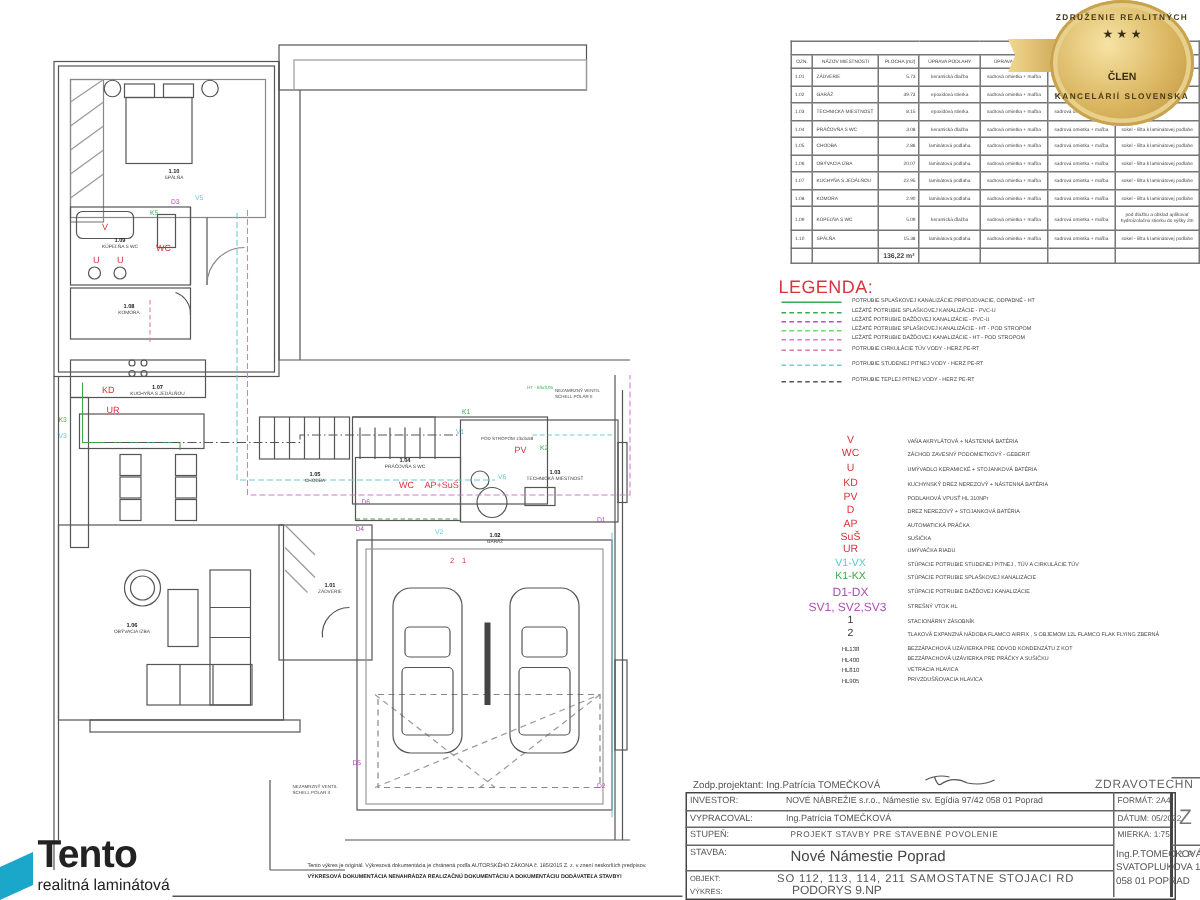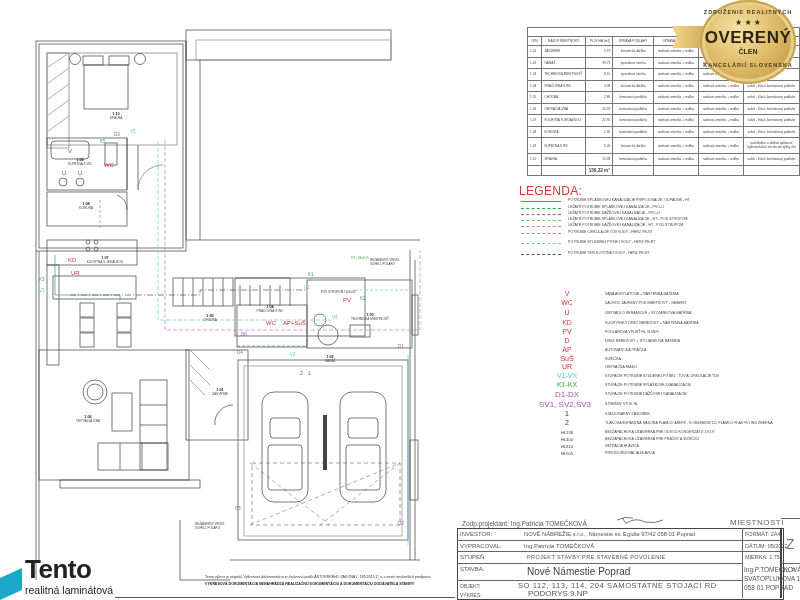--- a/index.html
+++ b/index.html
@@ -313,21 +313,20 @@
         <td></td>
         <td></td>
       </tr>
 </tbody>
   </table>
 
 <div class="badge-ribbon"></div>
 <div class="badge">
   <div class="badge-top">ZDRUŽENIE REALITNÝCH</div>
   <div class="badge-stars">★ ★ ★</div>
-  <div class="badge-main">OVERENÝ</div>
   <div class="badge-sub">ČLEN</div>
   <div class="badge-bottom">KANCELÁRIÍ SLOVENSKA</div>
 </div>
 
 <div class="legend-title">LEGENDA:</div>
 
 <div class="leg-line-row" style="top:198px">
     <span class="ln" style="border-top:0.8px solid #3aa84a"></span>
     <span class="lt">POTRUBIE SPLAŠKOVEJ KANALIZÁCIE PRIPOJOVACIE, ODPADNÉ - HT</span>
   </div>
@@ -434,21 +433,21 @@
   </div>
 <div class="leg-sym-row" style="top:421px">
     <span class="sym" style="color:#333;font-size:4px;top:1px">HL905</span>
     <span class="st">PRIVZDUŠŇOVACIA HLAVICA</span>
   </div>
 
 <div class="proj-label"><span>Zodp.projektant:</span> <span>Ing.Patrícia TOMEČKOVÁ</span></div>
 <svg class="abs" style="left:615px;top:514px" width="50" height="14">
     <path d="M2 6 Q10 2 18 4 M8 4 Q10 10 12 9 Q20 3 30 8 Q40 10 48 6" fill="none" stroke="#555" stroke-width="0.8"></path>
   </svg>
-<div class="zdrav">MIESTNOSTI</div>
+<div class="zdrav">ZDRAVOTECHN</div>
 
 <div class="tb-grid" style="left:457px;top:528px;width:325px;height:70px"></div>
 <div class="tb-line" style="left:457px;top:540px;width:325px;height:0.8px"></div>
 <div class="tb-line" style="left:457px;top:551px;width:325px;height:0.8px"></div>
 <div class="tb-line" style="left:457px;top:563px;width:285px;height:0.8px"></div>
 <div class="tb-line" style="left:457px;top:580px;width:285px;height:0.8px"></div>
 <div class="tb-line" style="left:742px;top:528px;width:0.8px;height:70px"></div>
 <div class="tb-line" style="left:780px;top:528px;width:1.5px;height:70px;background:#444"></div>
 <div class="tb-line" style="left:781px;top:563px;width:19px;height:0.8px"></div>
 <div class="tb-line" style="left:781px;top:518px;width:19px;height:0.8px"></div>
@@ -462,21 +461,21 @@
 <div class="tb-cell" style="left:745px;top:543px;font-size:5.5px"><span>DÁTUM:</span> <span>05/2022</span></div>
 
 <div class="tb-cell" style="left:460px;top:554px">STUPEŇ:</div>
 <div class="tb-cell" style="left:527px;top:554px;font-size:5.5px;letter-spacing:0.4px">PROJEKT STAVBY PRE STAVEBNÉ POVOLENIE</div>
 <div class="tb-cell" style="left:745px;top:554px;font-size:5.5px"><span>MIERKA:</span> <span>1:75</span></div>
 
 <div class="tb-cell" style="left:460px;top:566px">STAVBA:</div>
 <div class="tb-cell" style="left:527px;top:566px;font-size:10px;color:#444">Nové Námestie Poprad</div>
 
 <div class="tb-cell" style="left:460px;top:583px;font-size:5px">OBJEKT:</div>
-<div class="tb-cell" style="left:518px;top:581px;font-size:7.5px;letter-spacing:0.6px">SO 112, 113, 114, 204 SAMOSTATNE STOJACI RD</div>
+<div class="tb-cell" style="left:518px;top:581px;font-size:7.5px;letter-spacing:0.6px">SO 112, 113, 114, 211 SAMOSTATNE STOJACI RD</div>
 
 <div class="tb-cell" style="left:460px;top:592px;font-size:5px">VÝKRES:</div>
 <div class="tb-cell" style="left:528px;top:589px;font-size:8px">PODORYS 9.NP</div>
 
 <div class="tb-cell" style="left:744px;top:566px;font-size:6.5px">Ing.P.TOMEČKOVÁ</div>
 <div class="tb-cell" style="left:744px;top:575px;font-size:6.5px">SVATOPLUKOVA 13</div>
 <div class="tb-cell" style="left:744px;top:584px;font-size:6.5px">058 01 POPRAD</div>
 
 <div class="tb-cell" style="left:786px;top:536px;font-size:14px;color:#777">Z</div>
 <div class="tb-cell" style="left:786px;top:567px;font-size:5.5px">č. P</div>

